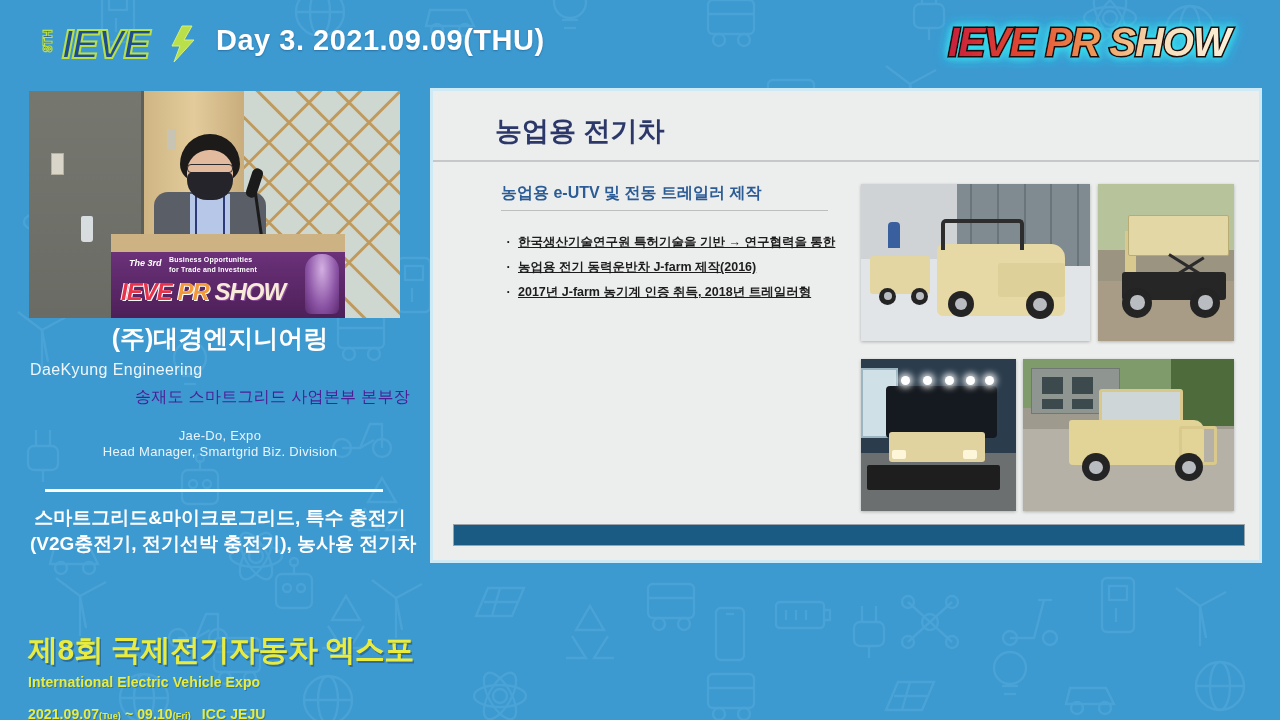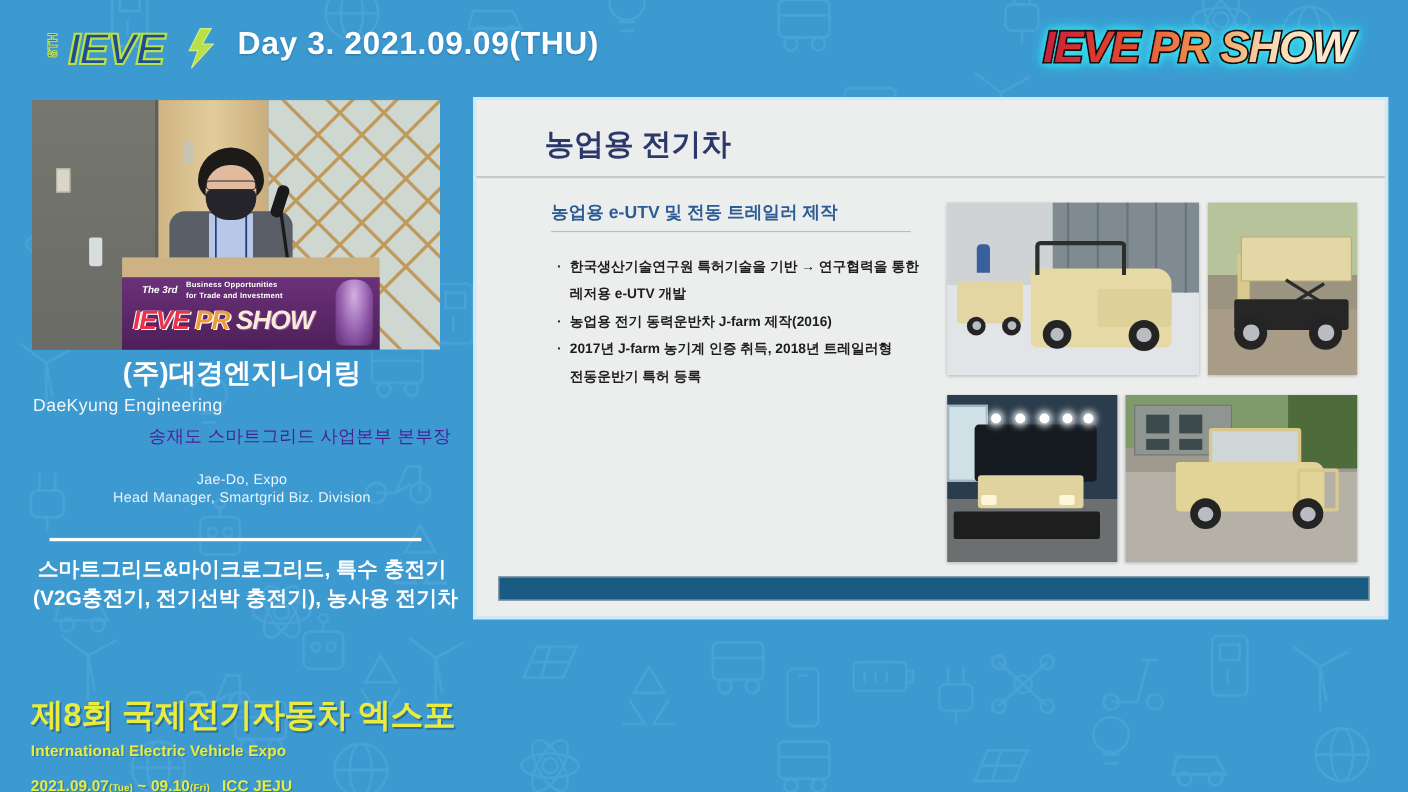--- a/index.html
+++ b/index.html
@@ -171,21 +171,21 @@
   }
   #bullets {
     position:absolute; left:72px; top:139px; width:390px;
   }
   .bullet-row {
     display:flex; gap:6px; font-size:12.5px; font-weight:bold;
     color:#1d1d1d; line-height:25px;
   }
   .bullet-dot { width:7px; flex:0 0 7px; text-align:center; }
   .bullet-row.cont .bullet-dot { visibility:hidden; }
-  .bullet-text { flex:1 1 auto; }
+  .bullet-text { flex:1 1 auto;text-decoration:underline; }
 
   
   .photo {
     position:absolute; background:#ddd; overflow:hidden;
     box-shadow:0 1px 3px rgba(0,0,0,.25);
   }
   #photo-1 { left:428px; top:93px; width:229px; height:157px; }
   #photo-2 { left:665px; top:93px; width:136px; height:157px; }
   #photo-3 { left:428px; top:268px; width:155px; height:152px; }
   #photo-4 { left:590px; top:268px; width:211px; height:152px; }
@@ -493,35 +493,27 @@
   <div id="slide-title-rule"></div>
 
   <div id="slide-subtitle">농업용 e-UTV 및 전동 트레일러 제작</div>
   <div id="slide-subtitle-rule"></div>
 
   <div id="bullets">
     <div class="bullet-row">
       <span class="bullet-dot">·</span>
       <span class="bullet-text">한국생산기술연구원 특허기술을 기반 → 연구협력을 통한</span>
     </div>
-    <div class="bullet-row cont">
-      <span class="bullet-dot">·</span>
-      <span class="bullet-text">레저용 e-UTV 개발</span>
-    </div>
     <div class="bullet-row">
       <span class="bullet-dot">·</span>
       <span class="bullet-text">농업용 전기 동력운반차 J-farm 제작(2016)</span>
     </div>
     <div class="bullet-row">
       <span class="bullet-dot">·</span>
       <span class="bullet-text">2017년 J-farm 농기계 인증 취득, 2018년 트레일러형</span>
-    </div>
-    <div class="bullet-row cont">
-      <span class="bullet-dot">·</span>
-      <span class="bullet-text">전동운반기 특허 등록</span>
     </div>
   </div>
 
   <div class="photo" id="photo-1">
     <div class="p1-floor"></div>
     <div class="p1-wallglass">
       <i style="left:10%"></i>
         <i style="left:30%"></i>
         <i style="left:50%"></i>
         <i style="left:70%"></i>

